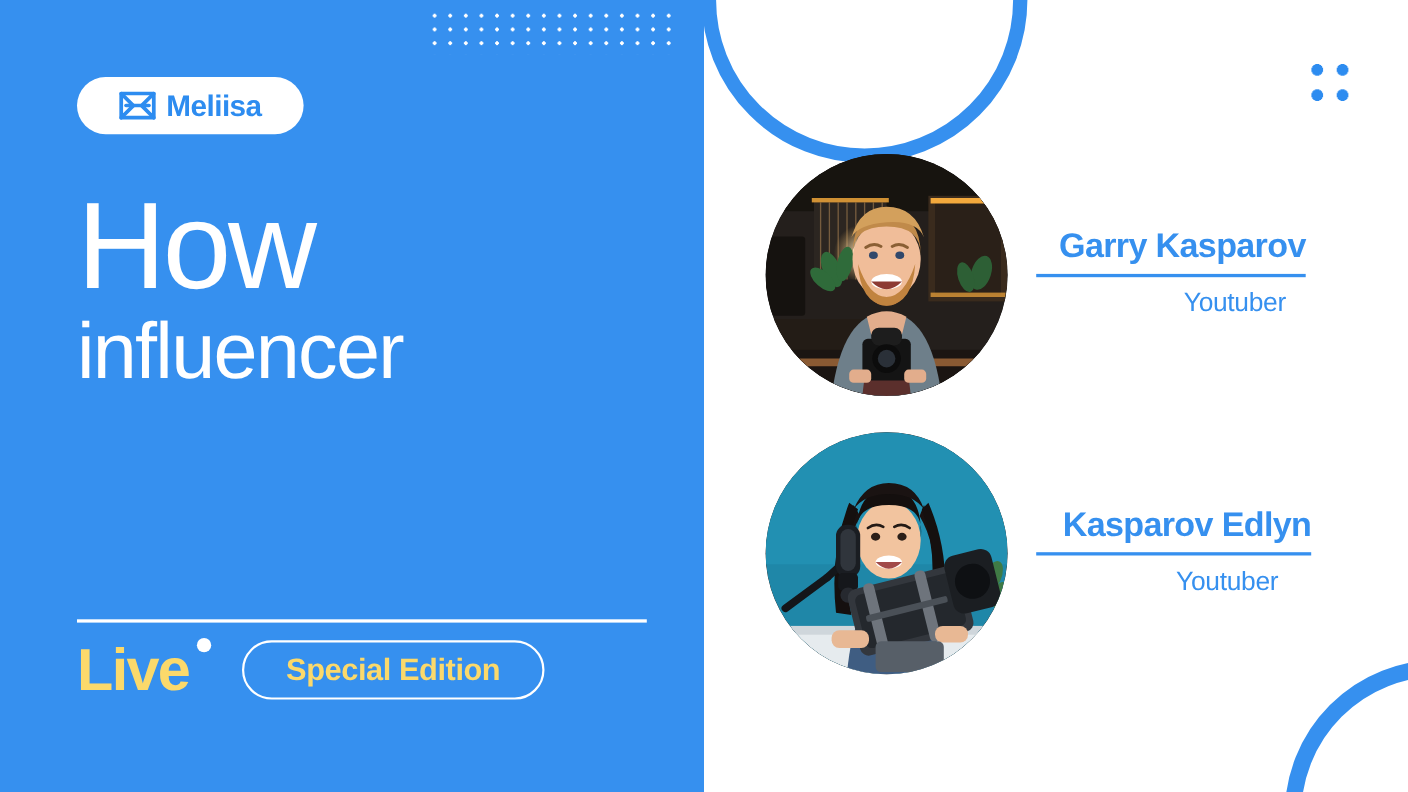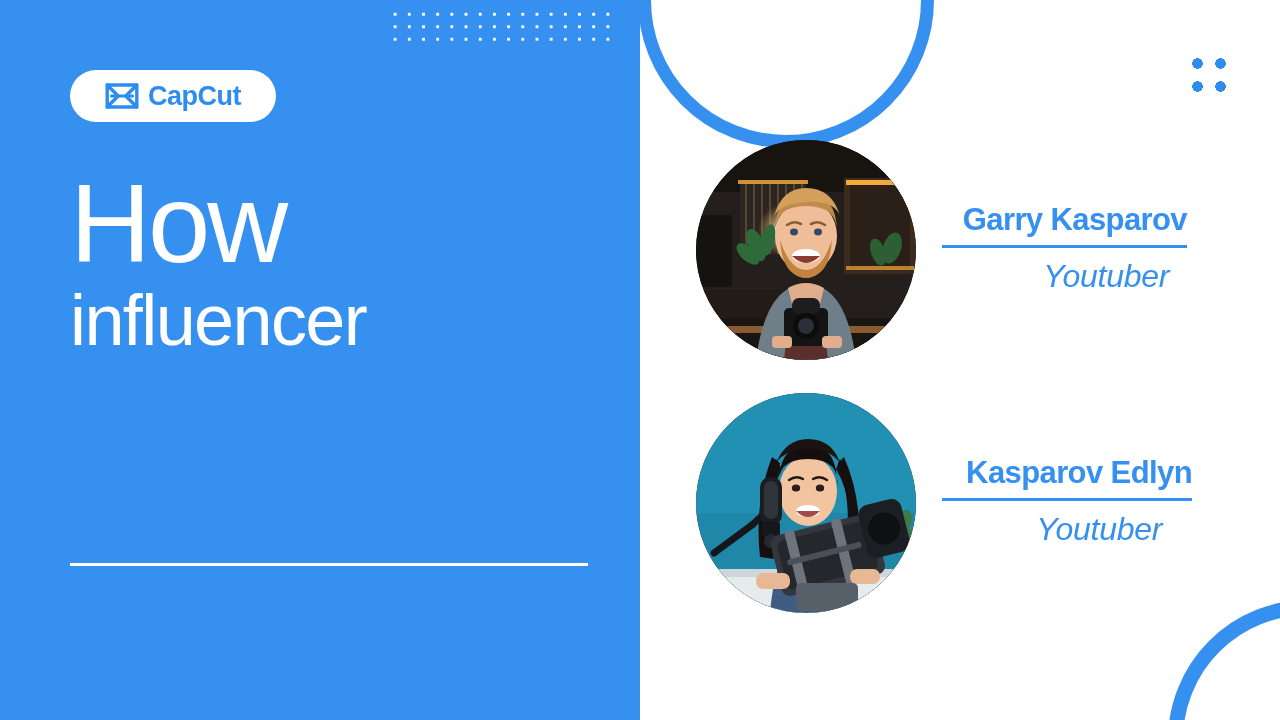--- a/index.html
+++ b/index.html
@@ -166,21 +166,21 @@
     letter-spacing:-0.6px; line-height:1.15;
     white-space:nowrap;
   }
   .name-rule {
     margin-top:7px;
     height:3px; background:#3690EF;
     width:245px;
   }
   .speaker-role {
     margin-top:12px;
-    font-size:32px; font-style:italic; font-weight:400;
+    font-size:24px; font-weight:400;
     color:#3690EF; letter-spacing:-0.3px; line-height:1;
     white-space:nowrap;
     padding-right:18px;
   }
   .speaker-2 .name-rule { width:250px; }
   .speaker-2 .speaker-role { padding-right:30px; }
 </style>
 </head>
 <body>
 
@@ -194,30 +194,39 @@
   <div class="dot-grid-blue"></div>
 
   <div class="logo-pill">
     <span>
       <svg class="logo-mark" viewBox="0 0 34 28" xmlns="http://www.w3.org/2000/svg">
         <path d="M2.2 3.0 L13.2 14.0 L2.2 25.0 Z M31.8 3.0 L20.8 14.0 L31.8 25.0 Z" fill="none" stroke="#2D8CF0" stroke-width="3.4" stroke-linejoin="round"></path>
         <path d="M2.2 3.0 L31.8 3.0 M2.2 25.0 L31.8 25.0" stroke="#2D8CF0" stroke-width="3.4" stroke-linecap="round"></path>
         <path d="M6.5 14.0 L27.5 14.0" stroke="#2D8CF0" stroke-width="3.2" stroke-linecap="round"></path>
       </svg>
     </span>
-    <span class="logo-text">CapCut</span>
+    <span class="logo-text">Meliisa</span>
   </div>
 
   <div class="headline">
     <span class="l1">How</span>
     <span class="l3">influencer</span>
   </div>
 
   <div class="divider"></div>
 
+  <div class="live-row">
+    <div class="live-word">
+      <span>Live</span>
+      <span class="live-dot"></span>
+    </div>
+    <div class="edition-pill">
+      <span class="edition-text">Special Edition</span>
+    </div>
+  </div>
 
   <div class="speaker speaker-1">
     <div class="avatar">
       <svg viewBox="0 0 220 220" xmlns="http://www.w3.org/2000/svg">
         <defs>
           <clipPath id="c1">
               <circle cx="110" cy="110" r="110"></circle>
             </clipPath>
           <radialGradient id="lamp1" cx="50%" cy="50%" r="50%">
             <stop offset="0%" stop-color="#fff6e0"></stop>

